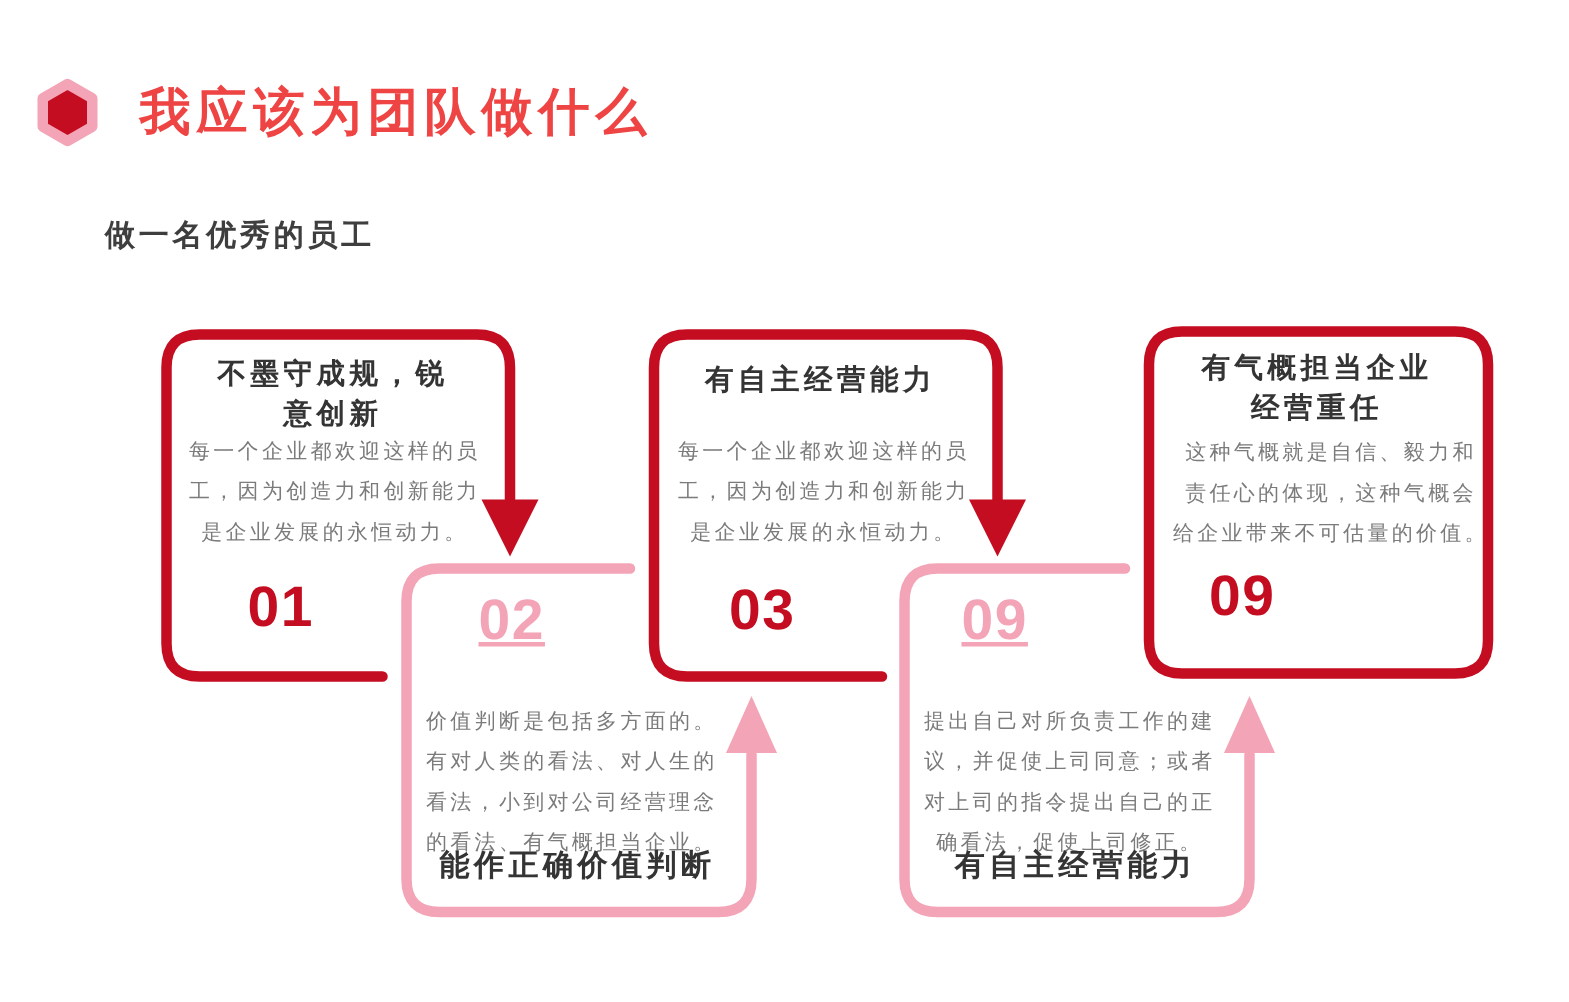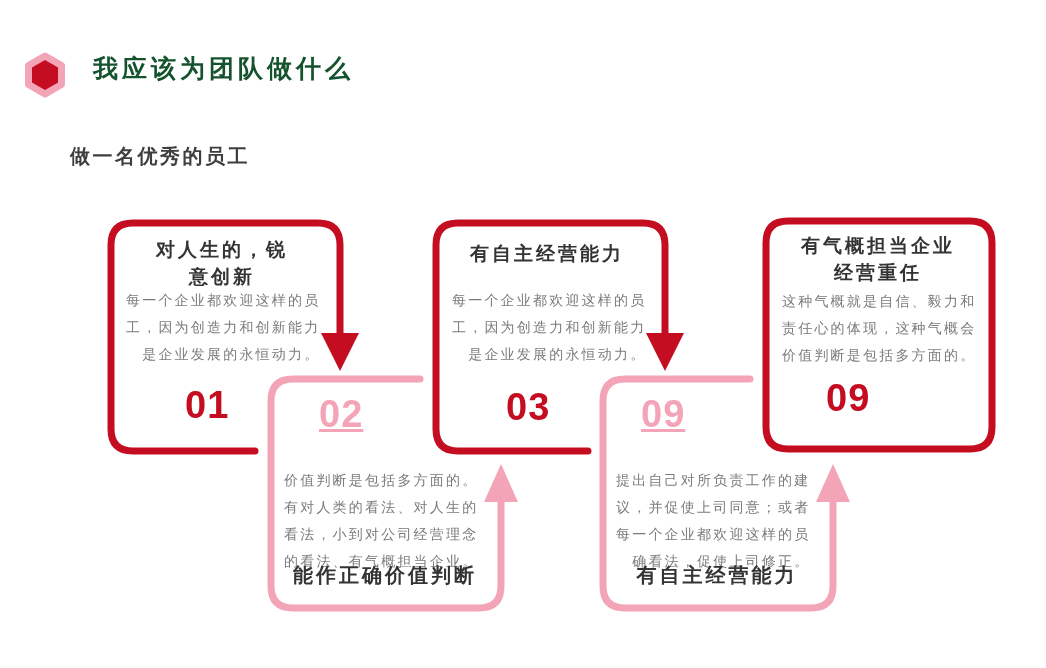--- a/index.html
+++ b/index.html
@@ -14,22 +14,22 @@
   #slide{
     position:relative;
     width:1046px;height:668px;
     background:var(--bg);
     font-family:"Liberation Sans","DejaVu Sans",sans-serif;
     overflow:hidden;
   }
   .abs{position:absolute;}
   #page-title{
     left:93px;top:52px;
-    font-size:25px;font-weight:bold;
-    letter-spacing:4px;color:#14532d;
+    font-size:34px;font-weight:bold;
+    letter-spacing:4px;color:#ef4444;
     white-space:nowrap;
   }
   #subtitle{
     left:70px;top:143px;
     font-size:20px;font-weight:bold;
     letter-spacing:2.5px;color:#3E3E3E;
     white-space:nowrap;
     font-family:Liberation Mono, monospace;
   }
   #diagram-svg{left:0;top:0;}
@@ -38,33 +38,33 @@
   .head-red{fill:var(--red);}
   .head-pink{fill:var(--pink);}
   .step-title{
     font-weight:bold;color:var(--title-text);
     font-size:19px;line-height:27px;letter-spacing:3px;
     text-align:center;white-space:pre-line;
   }
   .step-title-bottom{
     font-weight:bold;color:var(--title-text);
     font-size:20px;line-height:26px;letter-spacing:3px;
-    text-align:center;white-space:nowrap;font-family:Liberation Mono, monospace;
+    text-align:center;white-space:nowrap;
   }
   .step-body{
     color:var(--body-text);
     font-size:14px;line-height:27px;letter-spacing:2.2px;
     white-space:pre-line;width:max-content;
-    text-align:right;
+    text-align:center;
   }
   .step-number{
     font-weight:bold;font-size:38px;line-height:1;
     letter-spacing:1px;white-space:nowrap;
   }
-  .num-red{color:var(--red);margin-left:20px;}
+  .num-red{color:var(--red);}
   .num-pink{color:var(--pink);text-decoration:underline;}
 </style>
 </head>
 <body>
 
 <div id="slide">
 
   <svg class="abs" style="left:22px;top:52px" width="46" height="46" viewBox="0 0 46 46">
     <polygon points="23,4 39.5,13.5 39.5,32.5 23,42 6.5,32.5 6.5,13.5" fill="var(--red)" stroke="var(--pink)" stroke-width="7" stroke-linejoin="round"></polygon>
   </svg>
@@ -82,21 +82,21 @@
     <path class="outline-red" d="M 588 451 H 458 Q 436 451 436 429 V 245 Q 436 223 458 223 H 643 Q 665 223 665 245 V 334"></path>
     <polygon class="head-red" points="646,333 684,333 665,371"></polygon>
 
     <path class="outline-pink" d="M 750 379 H 625 Q 603 379 603 401 V 586 Q 603 608 625 608 H 811 Q 833 608 833 586 V 503"></path>
     <polygon class="head-pink" points="816,502 850,502 833,464"></polygon>
 
     <path class="outline-red" d="M 788 221 H 970 Q 992 221 992 243 V 427 Q 992 449 970 449 H 788 Q 766 449 766 427 V 243 Q 766 221 788 221 Z"></path>
   </svg>
 
   <div class="abs" style="left:0;top:0;width:0;height:0">
-    <div class="abs step-title" style="left:116px;top:236px;width:212px">对人生的，锐
+    <div class="abs step-title" style="left:116px;top:236px;width:212px">不墨守成规，锐
 意创新</div>
     <div class="abs step-body" style="left:126px;top:287px">每一个企业都欢迎这样的员
 工，因为创造力和创新能力
 是企业发展的永恒动力。</div>
     <div class="abs step-number num-red" style="left:165px;top:386px">01</div>
   </div>
 
   <div class="abs" style="left:0;top:0;width:0;height:0">
     <div class="abs step-number num-pink" style="left:319px;top:395px">02</div>
     <div class="abs step-body" style="left:284px;top:467px">价值判断是包括多方面的。
@@ -111,27 +111,27 @@
     <div class="abs step-body" style="left:452px;top:287px">每一个企业都欢迎这样的员
 工，因为创造力和创新能力
 是企业发展的永恒动力。</div>
     <div class="abs step-number num-red" style="left:486px;top:388px">03</div>
   </div>
 
   <div class="abs" style="left:0;top:0;width:0;height:0">
     <div class="abs step-number num-pink" style="left:641px;top:395px">09</div>
     <div class="abs step-body" style="left:616px;top:467px">提出自己对所负责工作的建
 议，并促使上司同意；或者
-每一个企业都欢迎这样的员
+对上司的指令提出自己的正
 确看法，促使上司修正。</div>
     <div class="abs step-title-bottom" style="left:608px;top:564px;width:218px">有自主经营能力</div>
   </div>
 
   <div class="abs" style="left:0;top:0;width:0;height:0">
     <div class="abs step-title" style="left:772px;top:232px;width:212px">有气概担当企业
 经营重任</div>
     <div class="abs step-body" style="left:782px;top:288px">这种气概就是自信、毅力和
 责任心的体现，这种气概会
-价值判断是包括多方面的。</div>
+给企业带来不可估量的价值。</div>
     <div class="abs step-number num-red" style="left:806px;top:379px">09</div>
   </div>
 
 </div>
 
 </body></html>

